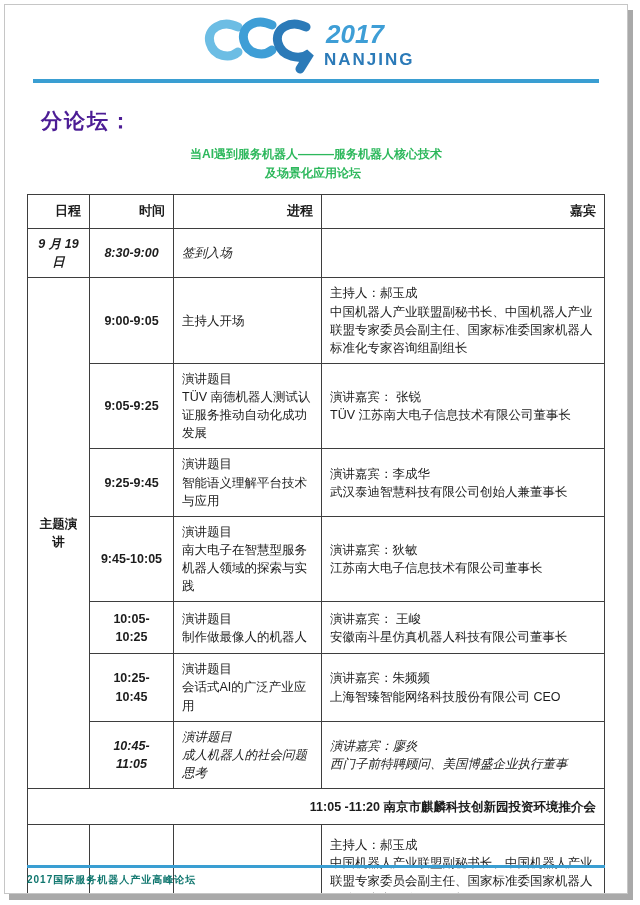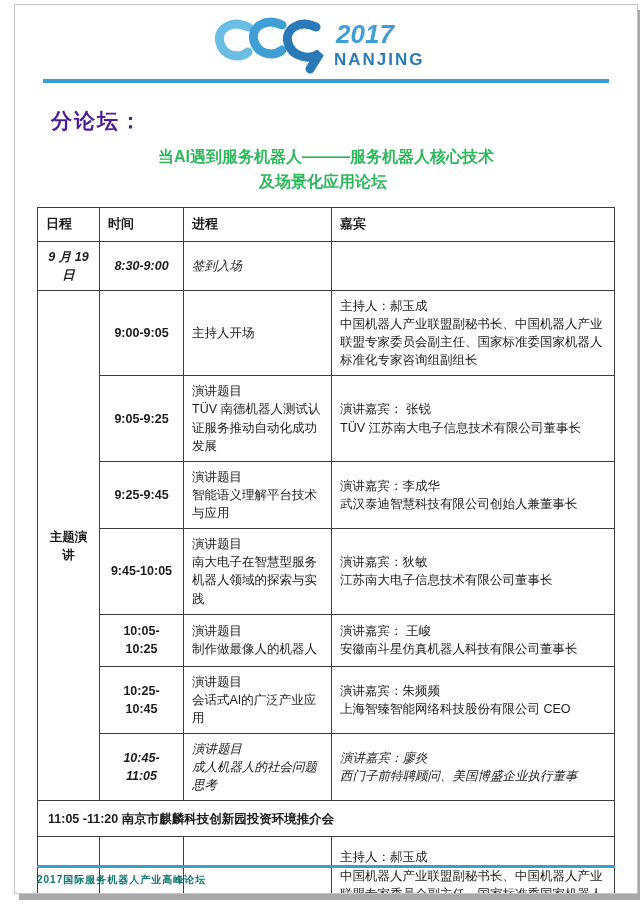--- a/index.html
+++ b/index.html
@@ -6,56 +6,56 @@
   html,body { margin:0; padding:0; }
   body {
     width:640px; height:905px;
     background:#ffffff;
     font-family:"Liberation Sans","DejaVu Sans",sans-serif;
     color:#222;
   }
   .page {
     position:relative;
     width:624px; height:890px;
-    margin:4px 0 0 14px;
+    margin:4px 0 0 4px;
     background:#fff;
     border:1px solid #c6c6c6;
     box-shadow:5px 6px 0 #a9a9a9;
     padding:4px 22px 0 22px;
     overflow:hidden;
   }
   .logo-wrap { text-align:center; padding-top:2px; height:68px; }
   .top-rule { border-top:4px solid #3a9ed2; margin:2px 6px 0 6px; }
   .section-label {
     color:#4c1d95; font-weight:bold; font-size:21px;
     margin:24px 0 10px 14px; letter-spacing:2px;
   }
   .title { display:table; margin:0 auto; color:#2db85c; font-weight:bold;
-           font-size:16px; line-height:1.55; }
+           font-size:12px; line-height:1.55; }
   .title .t1 { white-space:nowrap; text-align:center; }
   .title .t2 { text-align:center; padding-right:6px; }
 
   table.agenda {
     width:100%; border-collapse:collapse; margin-top:12px;
     font-size:12.5px; line-height:1.45; color:#1c1c1c;
     table-layout:fixed;
   }
   .agenda th, .agenda td { border:1px solid #3e3e3e; padding:6px 8px; vertical-align:middle; }
-  .agenda th { font-weight:bold; text-align:left; font-size:13px; height:34px; }
+  .agenda th { font-weight:bold; text-align:right; font-size:13px; height:34px; }
   .c-date, .c-time { text-align:center; font-weight:bold; }
   .preline { white-space:pre-line; }
   tr.r-signin   { height:43px;font-style:italic; }
   tr.r-host     { height:74px; }
   tr.r-t1       { height:57px; }
   tr.r-t2       { height:45px; }
   tr.r-t3       { height:52px; }
   tr.r-t4       { height:52px; }
   tr.r-t5       { height:45px; }
   tr.r-t6       { height:48px;font-style:italic; }
-  tr.r-inter td { height:36px; font-weight:bold; padding-left:10px; }
+  tr.r-inter td { height:36px; font-weight:bold; padding-left:10px;text-align:right; }
   tr.r-round    { height:186px; }
   .footer {
     position:absolute; left:22px; right:22px; bottom:6px;
   }
   .footer-rule { border-top:3px solid #3a9ed2; margin-bottom:5px; }
   .footer-text {
     text-align:left; color:#0f766e; font-weight:bold; font-size:10px;
     letter-spacing:1px;
   }
   .logo-svg { display:inline-block; }

